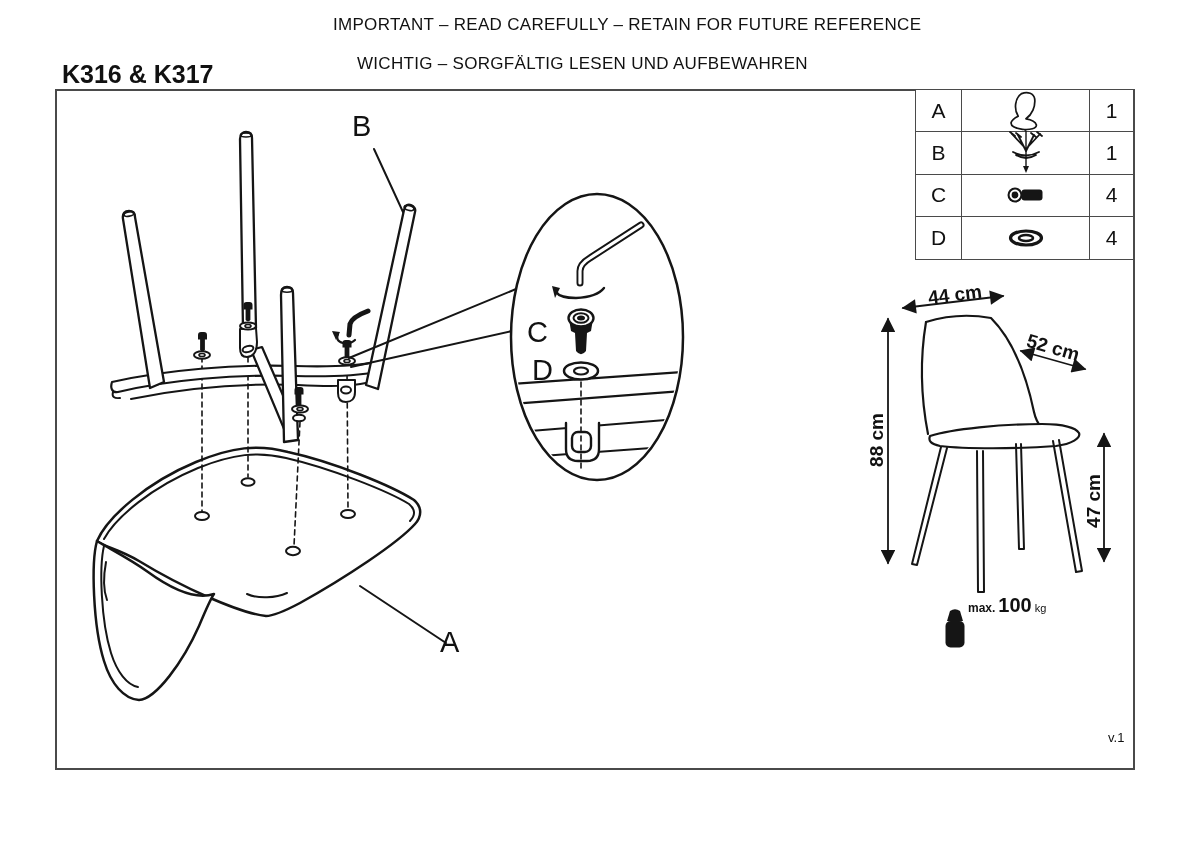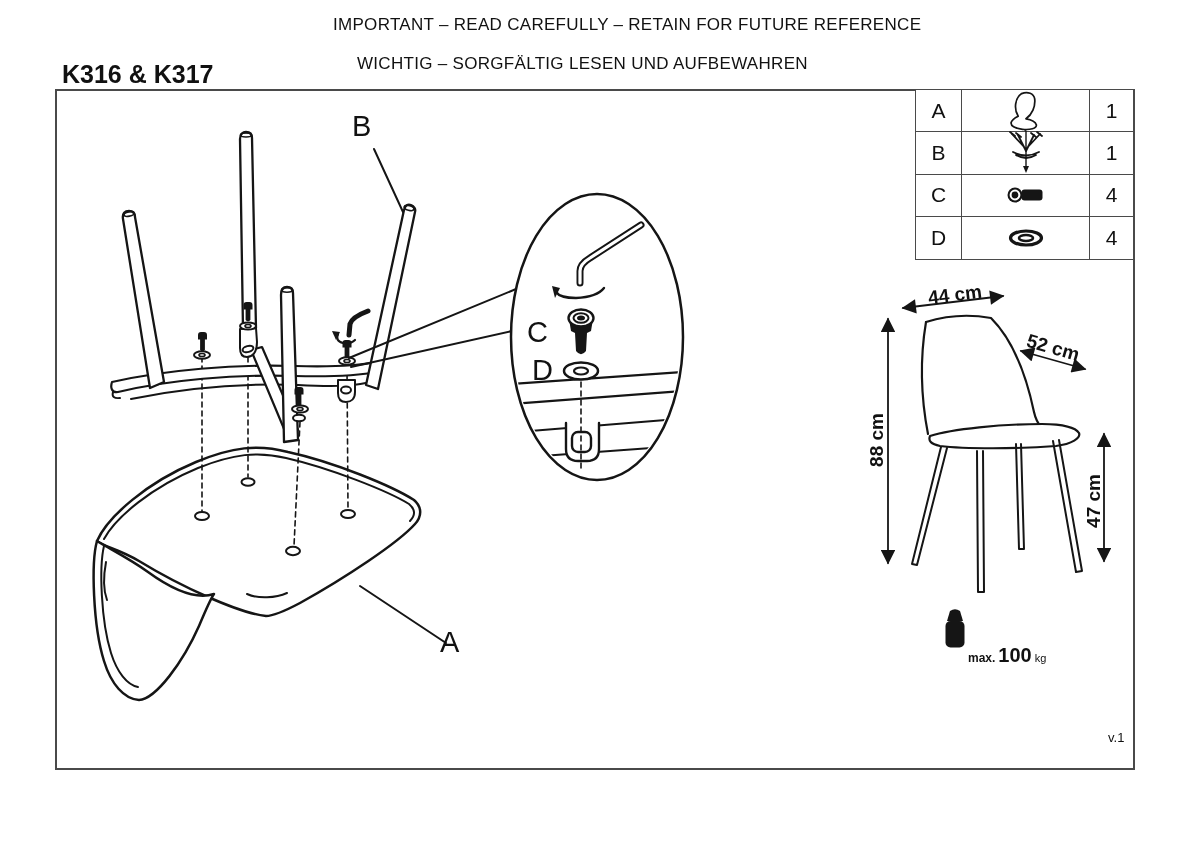--- a/index.html
+++ b/index.html
@@ -181,21 +181,21 @@
 <div class="abs plabel" style="left:440px;top:628px;">A</div>
 <div class="abs plabel" style="left:352px;top:112px;">B</div>
 <div class="abs plabel" style="left:527px;top:318px;">C</div>
 <div class="abs plabel" style="left:532px;top:356px;">D</div>
 
 <div class="abs dim rot" style="left:955px;top:295px;--r:-7deg;">44 cm</div>
 <div class="abs dim rot" style="left:1053px;top:348px;--r:16deg;">52 cm</div>
 <div class="abs dim rot" style="left:877px;top:440px;--r:-90deg;">88 cm</div>
 <div class="abs dim rot" style="left:1094px;top:501px;--r:-90deg;">47 cm</div>
 
-<div class="abs wtxt" style="left:968px;top:644px;">
+<div class="abs wtxt" style="left:968px;top:594px;">
   <span class="s1">max.</span>
   <span class="s2">100</span>
   <span class="s3">kg</span>
 </div>
 
 <div class="abs ptable" style="left:915px;top:89px;width:217px;">
 
   <div class="cell">A</div>
   <div class="cell">
     <svg width="44" height="40" viewBox="0 0 44 46">

